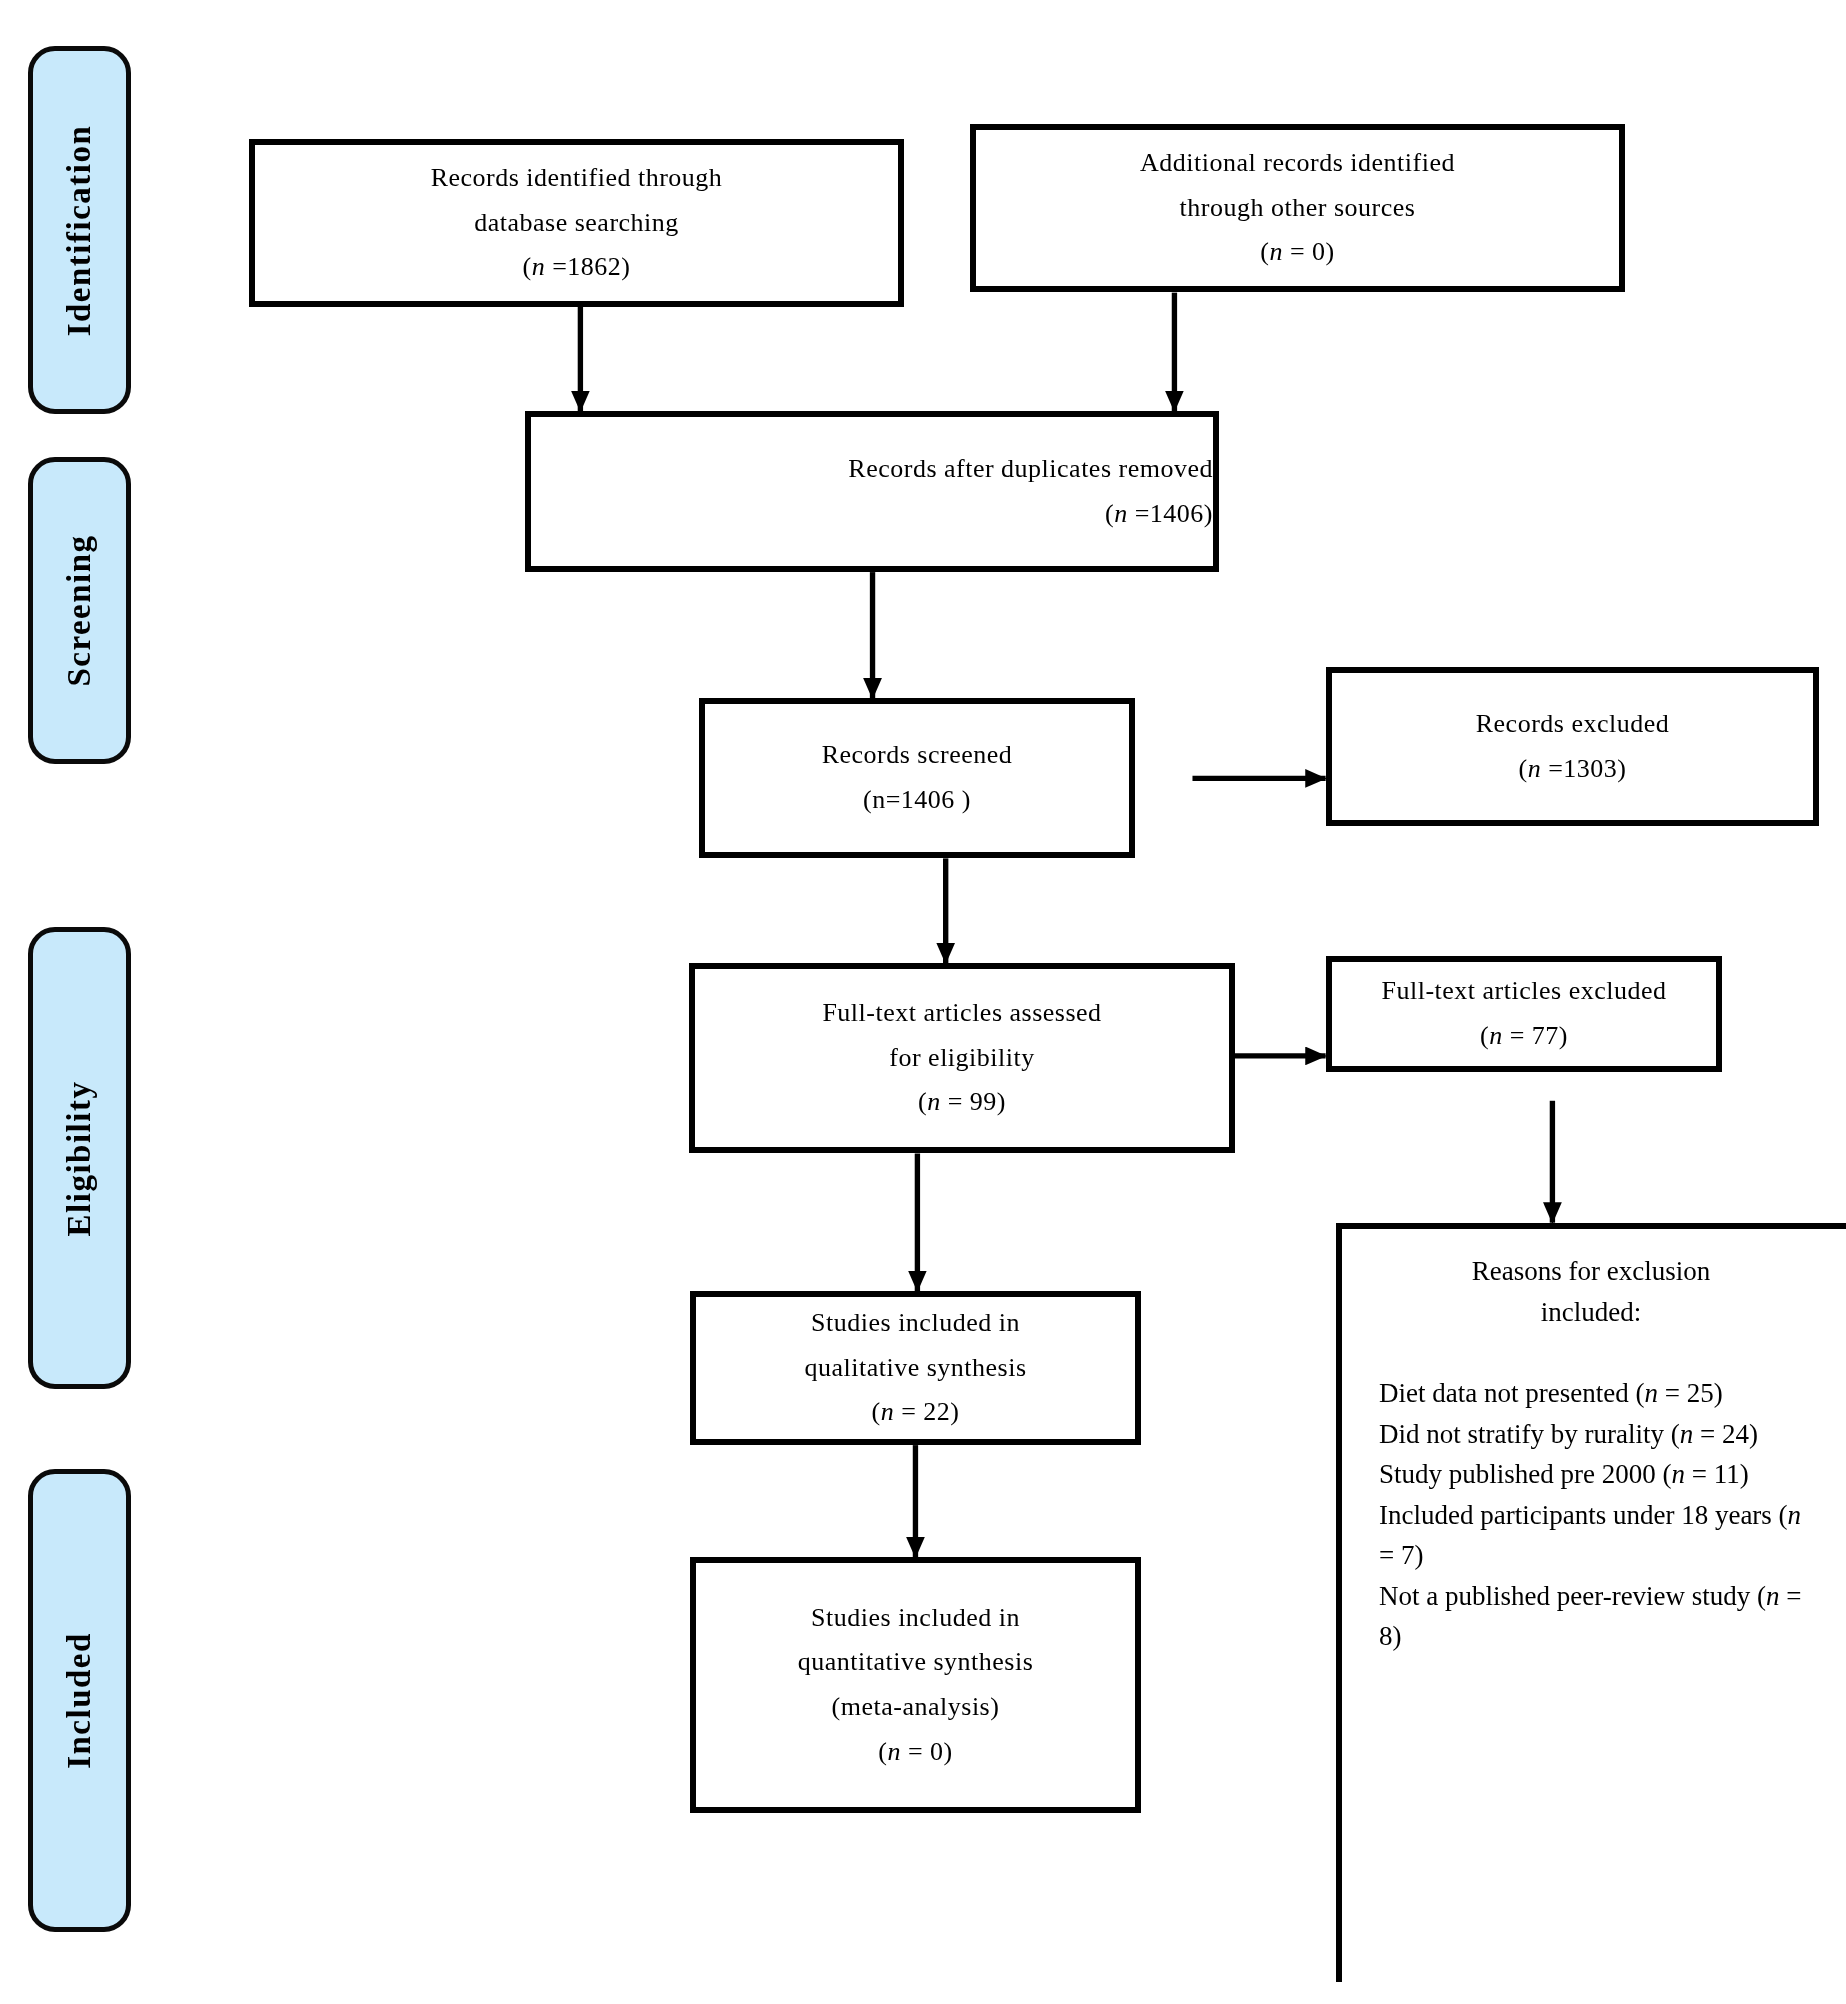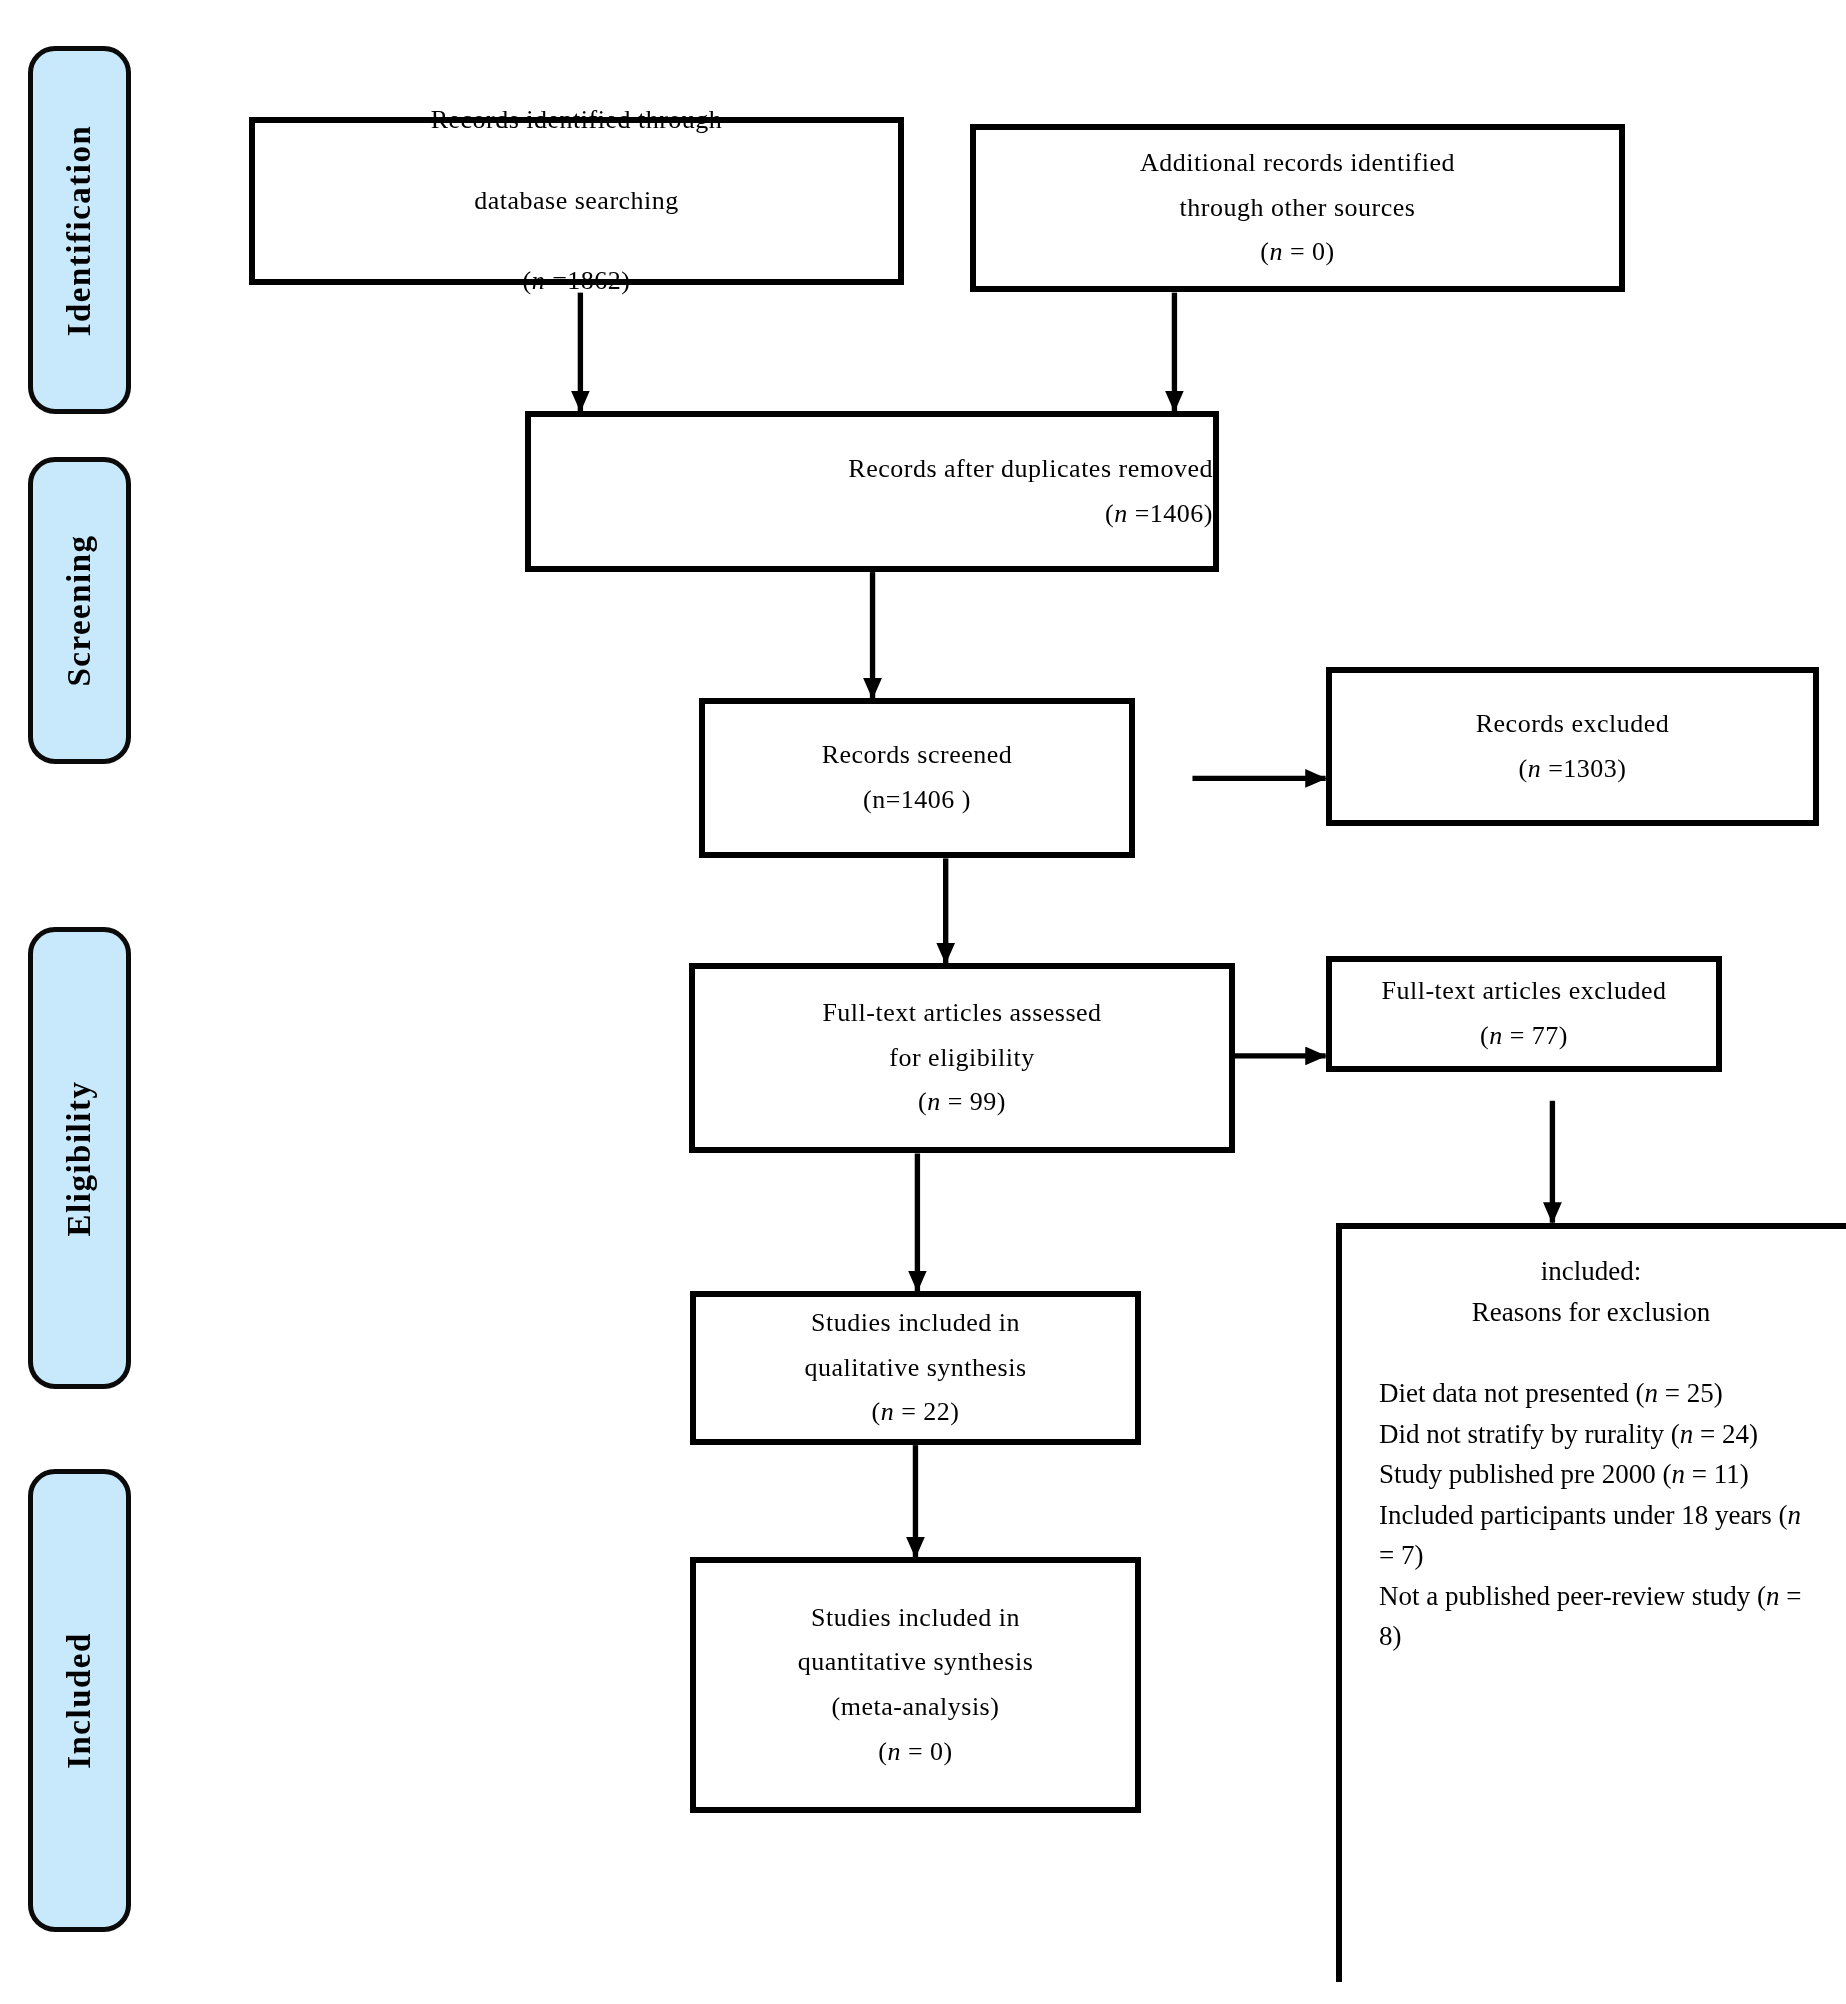--- a/index.html
+++ b/index.html
@@ -47,21 +47,21 @@
     border-left:6.8px solid #000;
     background:#ffffff;
     font-size:27px;
     line-height:1.5;
     padding:22px 44px 0 37px;
   }
   .reasons-heading{text-align:center;}
   .reasons-items{margin-top:41px;text-align:left;}
   .reason-item{margin:0;}
   
-  #box-identified        {left:249px;  top:117px;  width:655px; height:168px;gap:36px;}
+  #box-identified        {left:249px;  top:139px;  width:655px; height:168px;}
   #box-additional        {left:970px; top:124px;  width:655px; height:168px;}
   #box-dedup             {left:525px; top:411px;  width:694px; height:161px;align-items:flex-end;}
   #box-screened          {left:699px; top:698px; width:436px; height:160px;}
   #box-records-excluded  {left:1326px; top:667px; width:493px; height:159px;}
   #box-ft-assessed       {left:689px; top:963px; width:546px;  height:190px;}
   #box-ft-excluded       {left:1326px; top:956px; width:396px;  height:116px;}
   #box-qualitative       {left:690px; top:1291px; width:451px;  height:154px;}
   #box-quantitative      {left:690px; top:1557px; width:451px;  height:256px;}
   
   #stage-identification  {left:28px; top:46px;   width:103px; height:368px;}
@@ -152,22 +152,22 @@
 
   <div class="box" id="box-quantitative">
     <div>Studies included in</div>
     <div>quantitative synthesis</div>
     <div>(meta-analysis)</div>
     <div>(<i>n</i> = 0)</div>
   </div>
 
   <div class="reasons">
     <div class="reasons-heading">
+      <div>Reasons for exclusion</div>
       <div>included:</div>
-      <div>Reasons for exclusion</div>
     </div>
     <div class="reasons-items">
       <div class="reason-item">Diet data not presented (<i>n</i> = 25)</div>
       <div class="reason-item">Did not stratify by rurality (<i>n</i> = 24)</div>
       <div class="reason-item">Study published pre 2000 (<i>n</i> = 11)</div>
       <div class="reason-item">Included participants under 18 years (<i>n</i> = 7)</div>
       <div class="reason-item">Not a published peer-review study (<i>n</i> = 8)</div>
     </div>
   </div>
 

